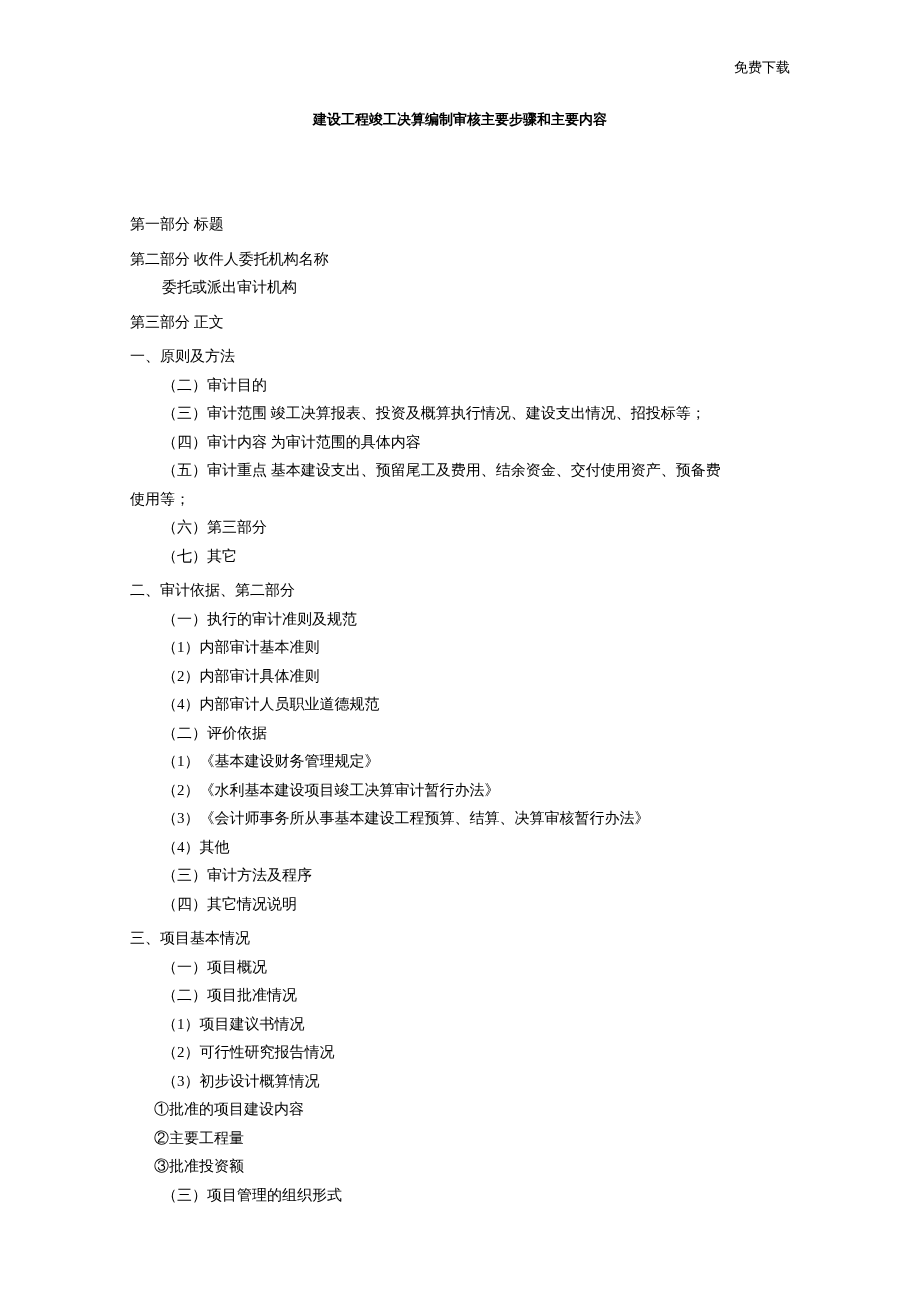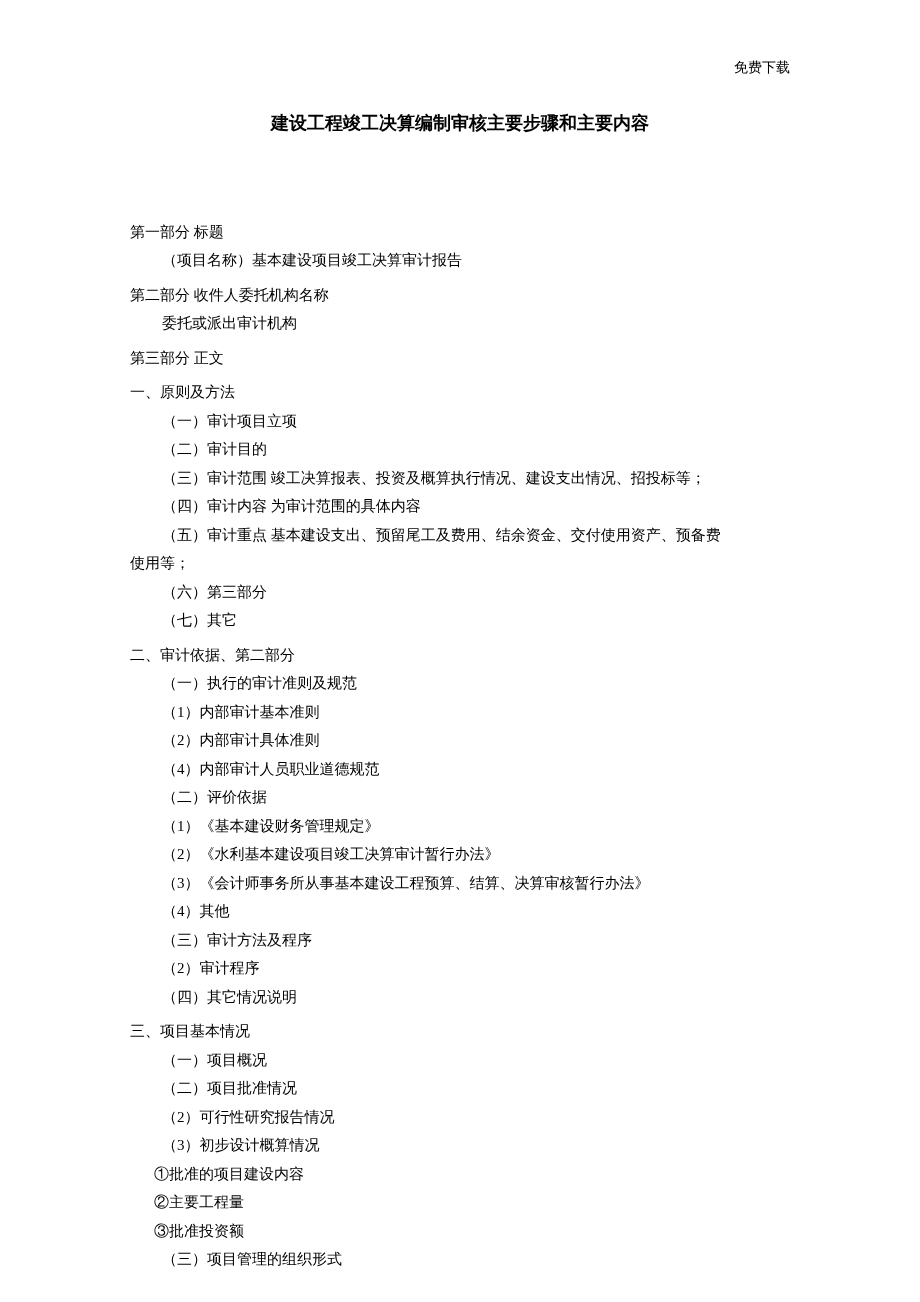--- a/index.html
+++ b/index.html
@@ -14,67 +14,65 @@
       font-size: 15px;
     }
     .header-note {
       text-align: right;
       font-size: 14px;
       margin-left: 42px;
       margin-bottom: 24px;
     }
     .doc-title {
       font-family: "SimHei", "黑体", sans-serif;
-      font-size: 18px;
+      font-size: 14px;
       font-weight: bold;
       text-align: center;
       margin-bottom: 78px;
     }
     .content { font-size: 15px; }
     .lvl0 { padding-left: 0; margin-top: 6px; }
     .lvl1 { padding-left: 32px; }
     .lvl2 { padding-left: 32px; }
     .lvl3 { padding-left: 24px; }
     .wrap-cont { padding-left: 0; }
   </style>
 </head>
 <body>
 
 <div class="header-note">免费下载</div>
 <div class="doc-title">建设工程竣工决算编制审核主要步骤和主要内容</div>
 <div class="content" id="content">
     <div class="lvl0">第一部分 标题</div>
-    <div class="lvl1">（项目名称）基本建设项目竣工决算审计报告</div>
     <div class="lvl0">第二部分 收件人委托机构名称</div>
     <div class="lvl1">委托或派出审计机构</div>
     <div class="lvl0">第三部分 正文</div>
     <div class="lvl0">一、原则及方法</div>
-    <div class="lvl2">（一）审计项目立项</div>
     <div class="lvl2">（二）审计目的</div>
     <div class="lvl2">（三）审计范围 竣工决算报表、投资及概算执行情况、建设支出情况、招投标等；</div>
     <div class="lvl2">（四）审计内容 为审计范围的具体内容</div>
     <div class="lvl2">（五）审计重点 基本建设支出、预留尾工及费用、结余资金、交付使用资产、预备费</div>
     <div class="wrap-cont">使用等；</div>
     <div class="lvl2">（六）第三部分</div>
     <div class="lvl2">（七）其它</div>
     <div class="lvl0">二、审计依据、第二部分</div>
     <div class="lvl2">（一）执行的审计准则及规范</div>
     <div class="lvl2">（1）内部审计基本准则</div>
     <div class="lvl2">（2）内部审计具体准则</div>
     <div class="lvl2">（4）内部审计人员职业道德规范</div>
     <div class="lvl2">（二）评价依据</div>
     <div class="lvl2">（1）《基本建设财务管理规定》</div>
     <div class="lvl2">（2）《水利基本建设项目竣工决算审计暂行办法》</div>
     <div class="lvl2">（3）《会计师事务所从事基本建设工程预算、结算、决算审核暂行办法》</div>
     <div class="lvl2">（4）其他</div>
     <div class="lvl2">（三）审计方法及程序</div>
-    <div class="lvl2">（2）审计程序</div>
     <div class="lvl2">（四）其它情况说明</div>
     <div class="lvl0">三、项目基本情况</div>
     <div class="lvl2">（一）项目概况</div>
     <div class="lvl2">（二）项目批准情况</div>
+    <div class="lvl2">（1）项目建议书情况</div>
     <div class="lvl2">（2）可行性研究报告情况</div>
     <div class="lvl2">（3）初步设计概算情况</div>
     <div class="lvl3">①批准的项目建设内容</div>
     <div class="lvl3">②主要工程量</div>
     <div class="lvl3">③批准投资额</div>
     <div class="lvl2">（三）项目管理的组织形式</div>
   </div>
 
 </body></html>

